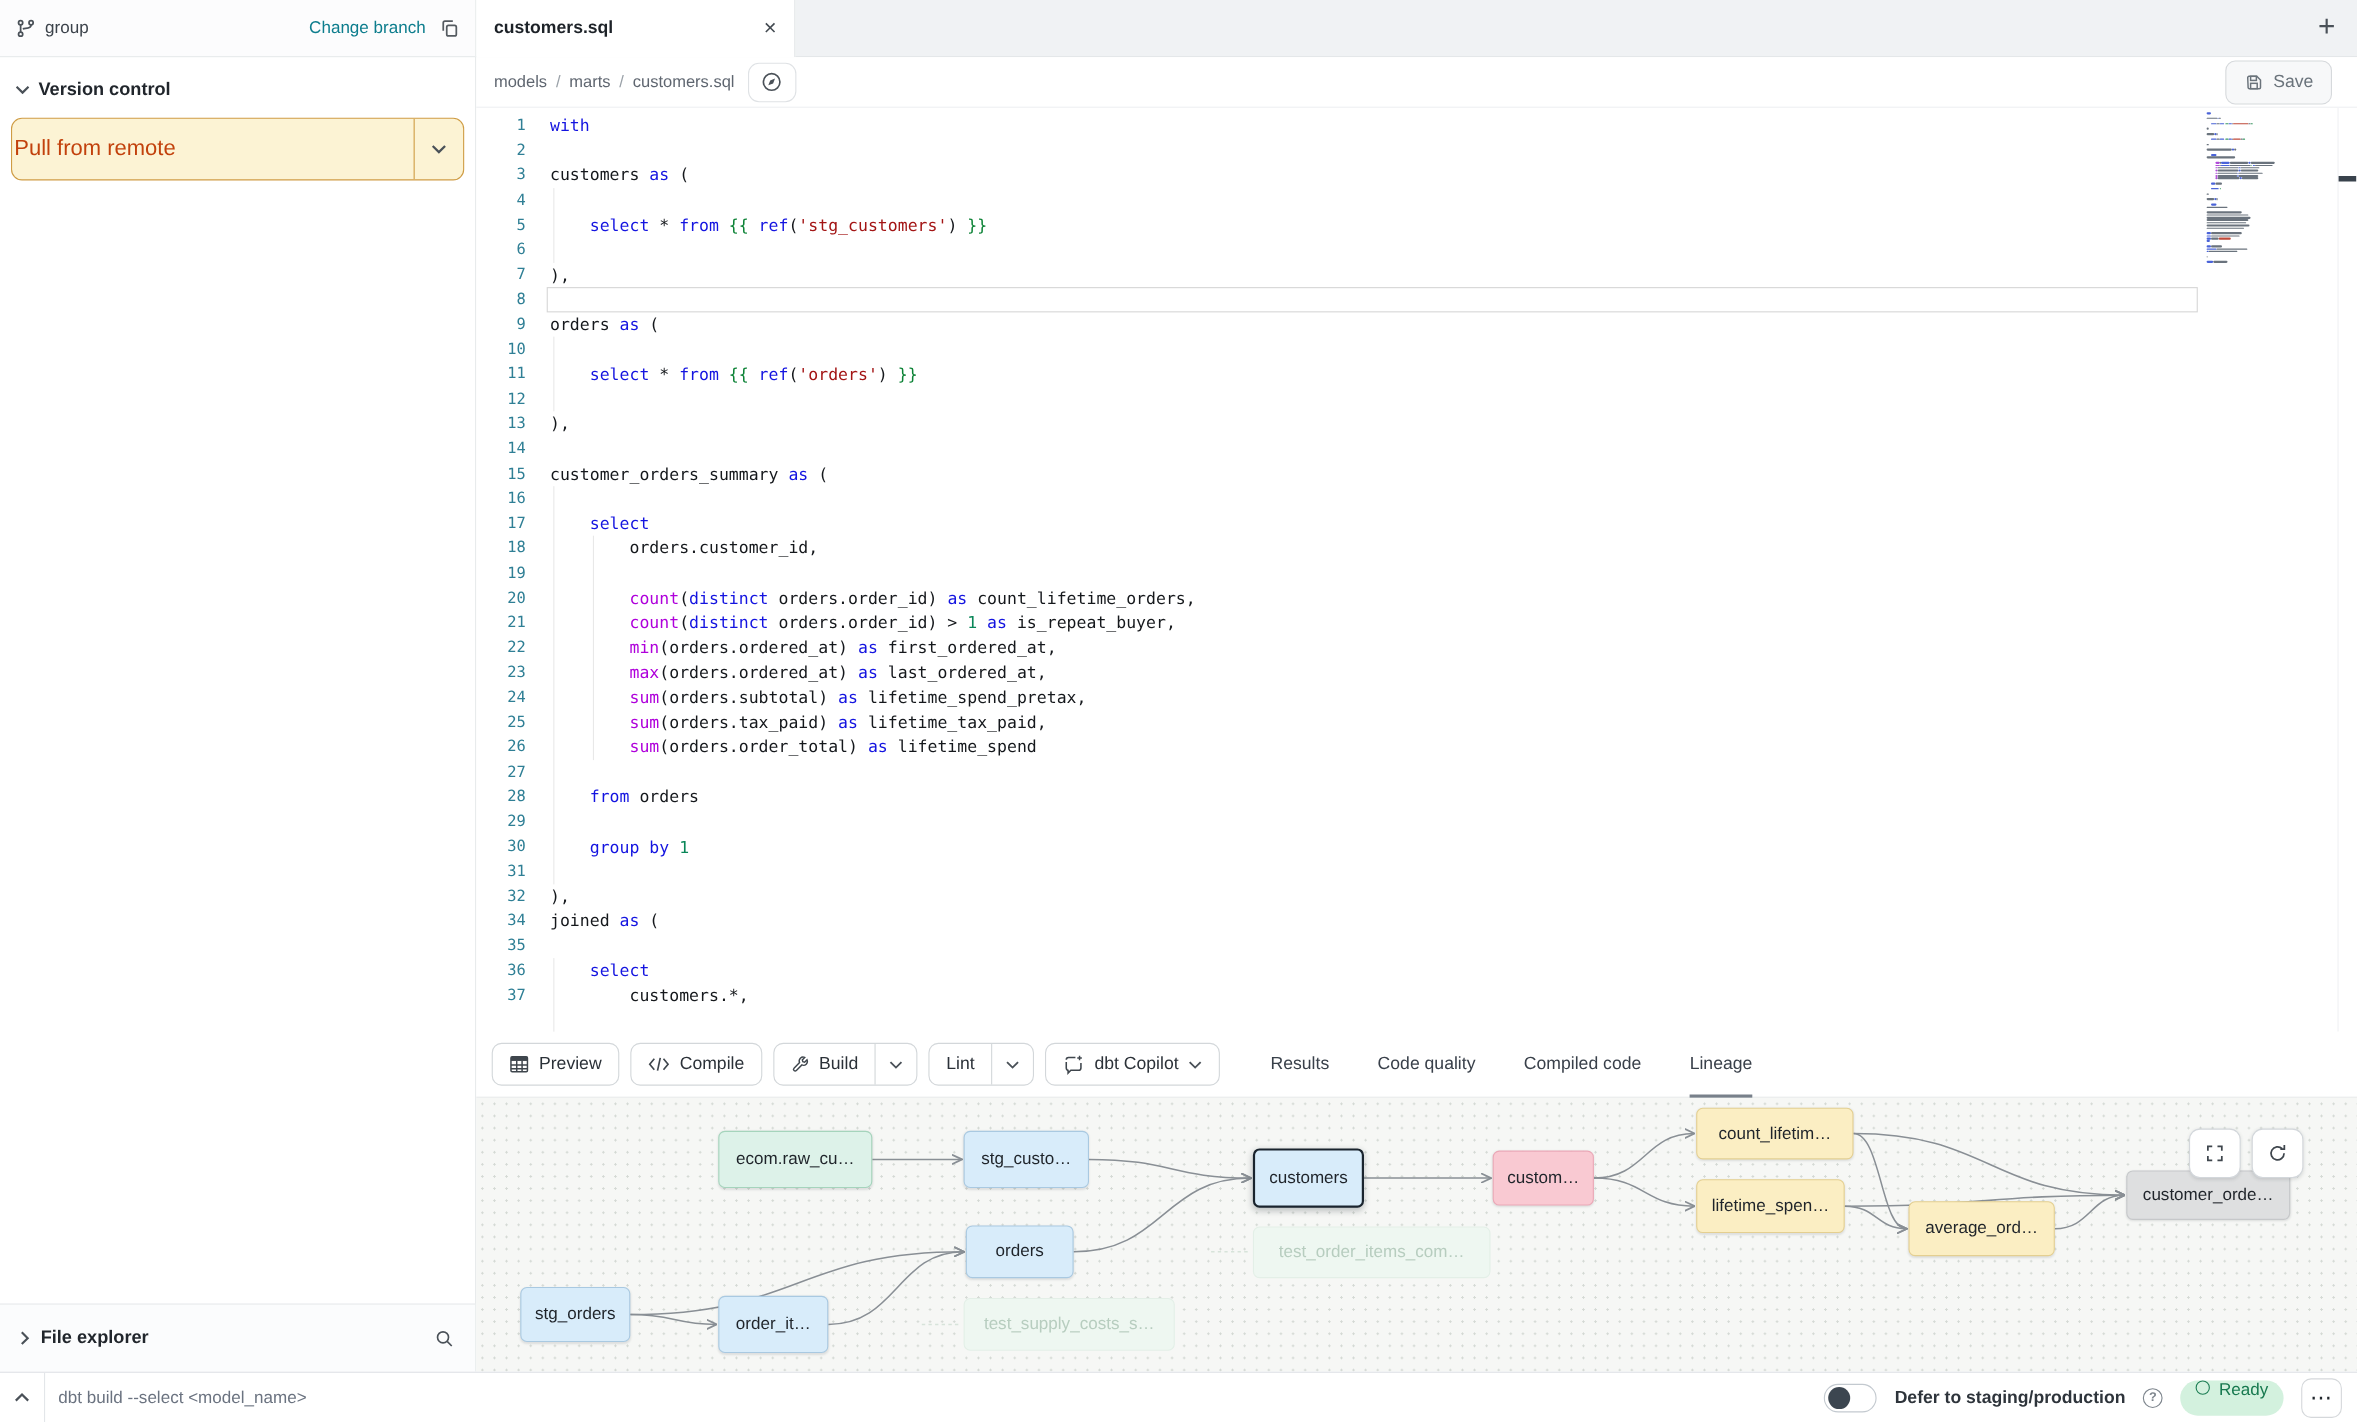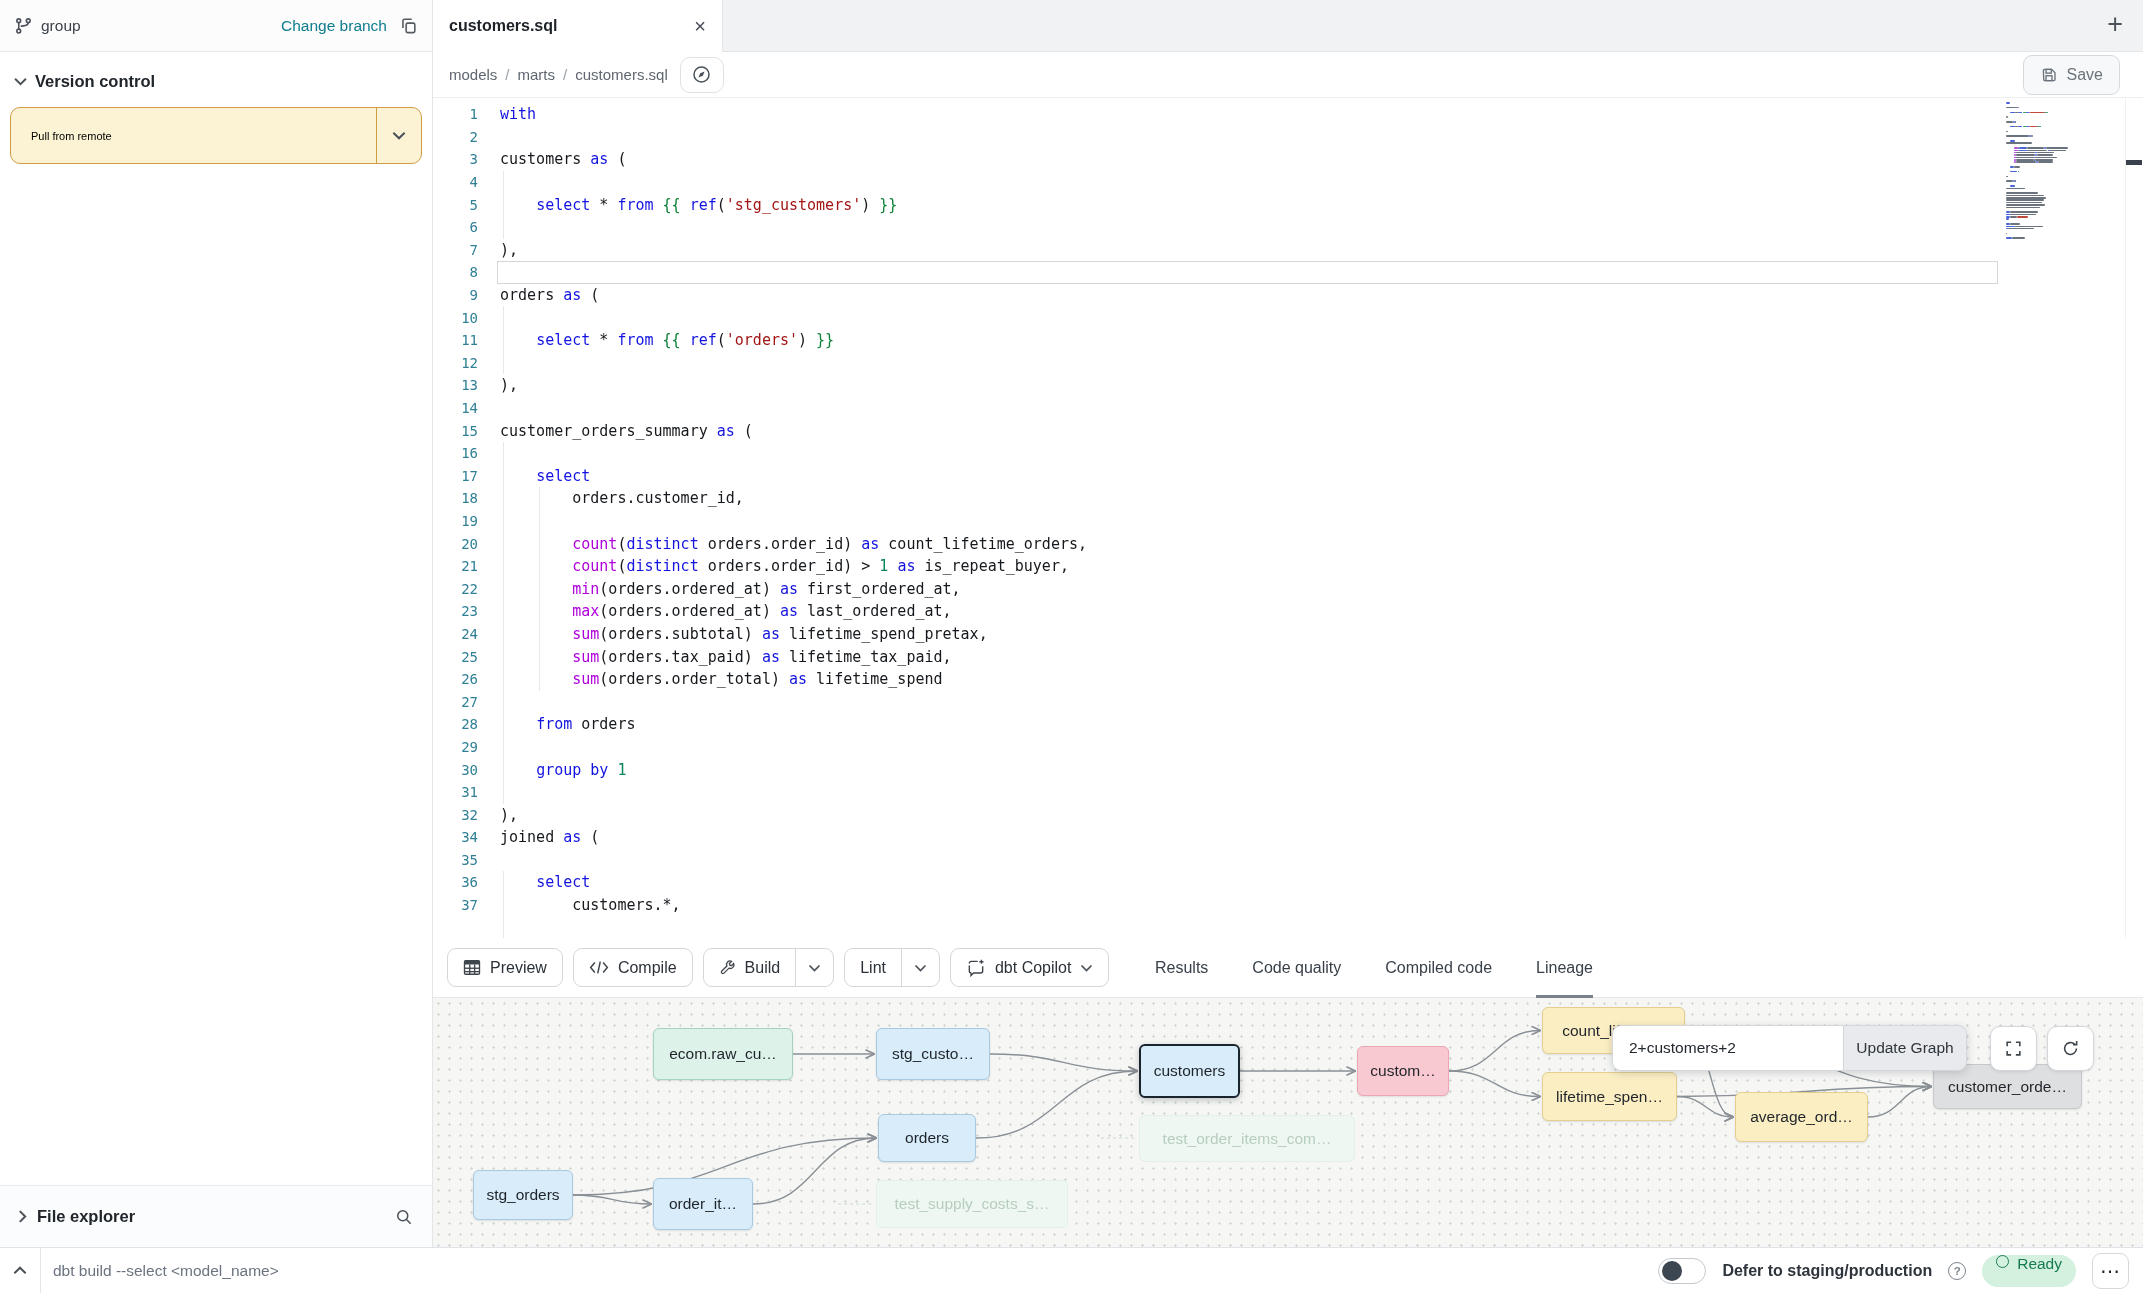--- a/index.html
+++ b/index.html
@@ -11,22 +11,22 @@
     background:#fff; border-right:1px solid #e3e6e8; }
   .side-top { height:52px; display:flex; align-items:center; padding:0 14px;
     border-bottom:1px solid #e7eaec; background:#fcfcfd; }
   .branch-name { font-size:15.5px; color:#3c434b; margin-left:8px; }
   .change-branch { margin-left:auto; font-size:15.5px; color:#0d7d8d; cursor:pointer; }
   .copy-btn { margin-left:12px; display:flex; align-items:center; }
   .vc-header { display:flex; align-items:center; gap:8px; padding:20px 14px 12px 14px;
     font-size:16.5px; font-weight:700; color:#21262c; }
   .pull-btn { margin:4px 10px; height:57px; border:1.5px solid #cf9c44; border-radius:10px;
     background:#fcf3d4; display:flex; align-items:stretch; overflow:hidden; cursor:pointer; }
-  .pull-label { flex:1; display:flex; align-items:center; padding-left:20px;
-    font-size:11px; color:#000000; }
+  .pull-label { flex:1; display:flex; align-items:center; padding-left:2px;
+    font-size:20px; color:#c2410c; }
   .pull-caret { width:45px; border-left:1.5px solid #cf9c44; display:flex;
     align-items:center; justify-content:center; }
   .file-explorer { position:absolute; left:0; bottom:0; width:100%; height:62px;
     border-top:1px solid #e7e9eb; background:#fbfcfd; display:flex; align-items:center;
     padding:0 18px; cursor:pointer; }
   .file-explorer .fx-label { font-size:16.5px; font-weight:700; color:#21262c; margin-left:10px; }
   .file-explorer .spacer { flex:1; }
 
   
   #tabstrip { position:absolute; left:433px; top:0; width:1710px; height:52px;
@@ -714,24 +714,20 @@
       <div class="lnode nd-metric" style="left: 1109px; top: 9px; width: 143px; height: 47px;">count_lifetim…</div>
       <div class="lnode nd-metric" style="left: 1109px; top: 74px; width: 135px; height: 49px;">lifetime_spen…</div>
       <div class="lnode nd-metric" style="left: 1302px; top: 94px; width: 133px; height: 50px;">average_ord…</div>
       <div class="lnode nd-neutral" style="left: 1500px; top: 66px; width: 149px; height: 45px;">customer_orde…</div>
       <div class="lnode nd-test" style="left: 706px; top: 117px; width: 216px; height: 47px;">test_order_items_com…</div>
       <div class="lnode nd-test" style="left: 443px; top: 182px; width: 192px; height: 48px;">test_supply_costs_s…</div>
       <div class="lnode nd-model" style="left: 445px; top: 116px; width: 98px; height: 48px;">orders</div>
       <div class="lnode nd-model" style="left: 220px; top: 180px; width: 100px; height: 52px;">order_it…</div>
       <div class="lnode nd-model" style="left: 40px; top: 172px; width: 100px; height: 50px;">stg_orders</div>
     </div>
-  <div class="graph-filter">
-    <input class="gf-input" readonly="" value="2+customers+2" style="">
-    <div class="gf-btn">Update Graph</div>
-  </div>
   <div class="gicon-btn" style="left:1557px; top:28px;">
     <svg class="ic" width="19" height="19" viewBox="0 0 24 24" fill="none" stroke="#3f464d" stroke-width="2">
       <path d="M4 9V4h5M15 4h5v5M20 15v5h-5M9 20H4v-5"></path>
     </svg>
   </div>
   <div class="gicon-btn" style="left:1614px; top:28px;">
     <svg class="ic" width="19" height="19" viewBox="0 0 24 24" fill="none" stroke="#3f464d" stroke-width="2">
       <path d="M19.5 12a7.5 7.5 0 1 1-2.2-5.3"></path>
       <path d="M19.8 2.5v4.6h-4.6" fill="none"></path>
     </svg>

